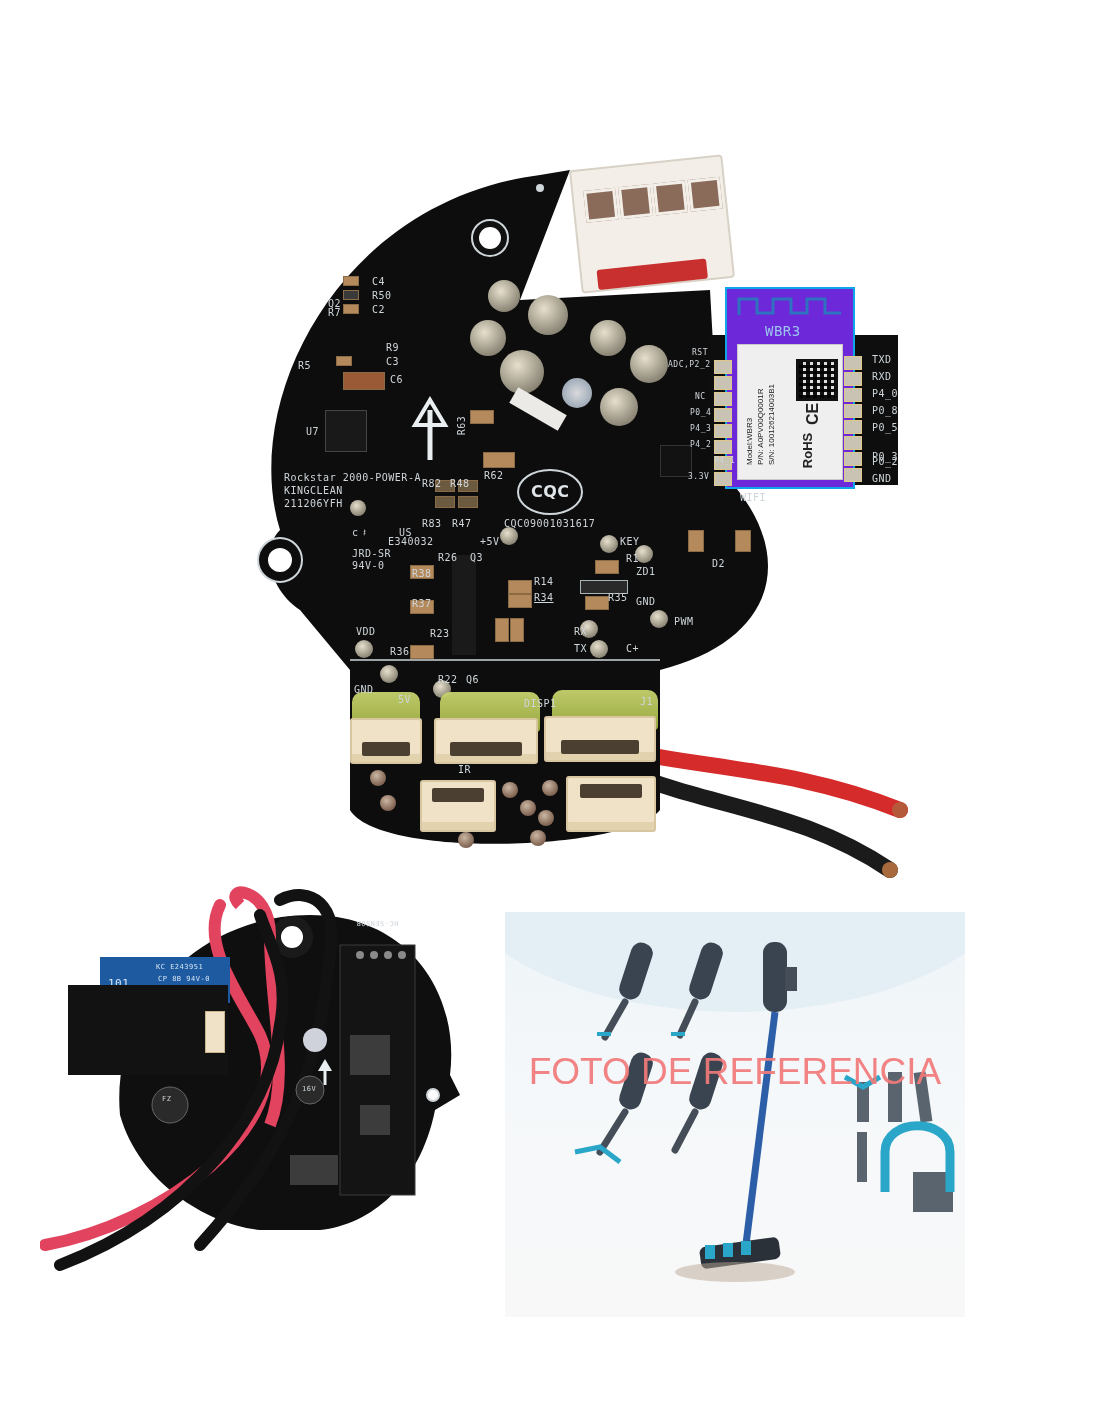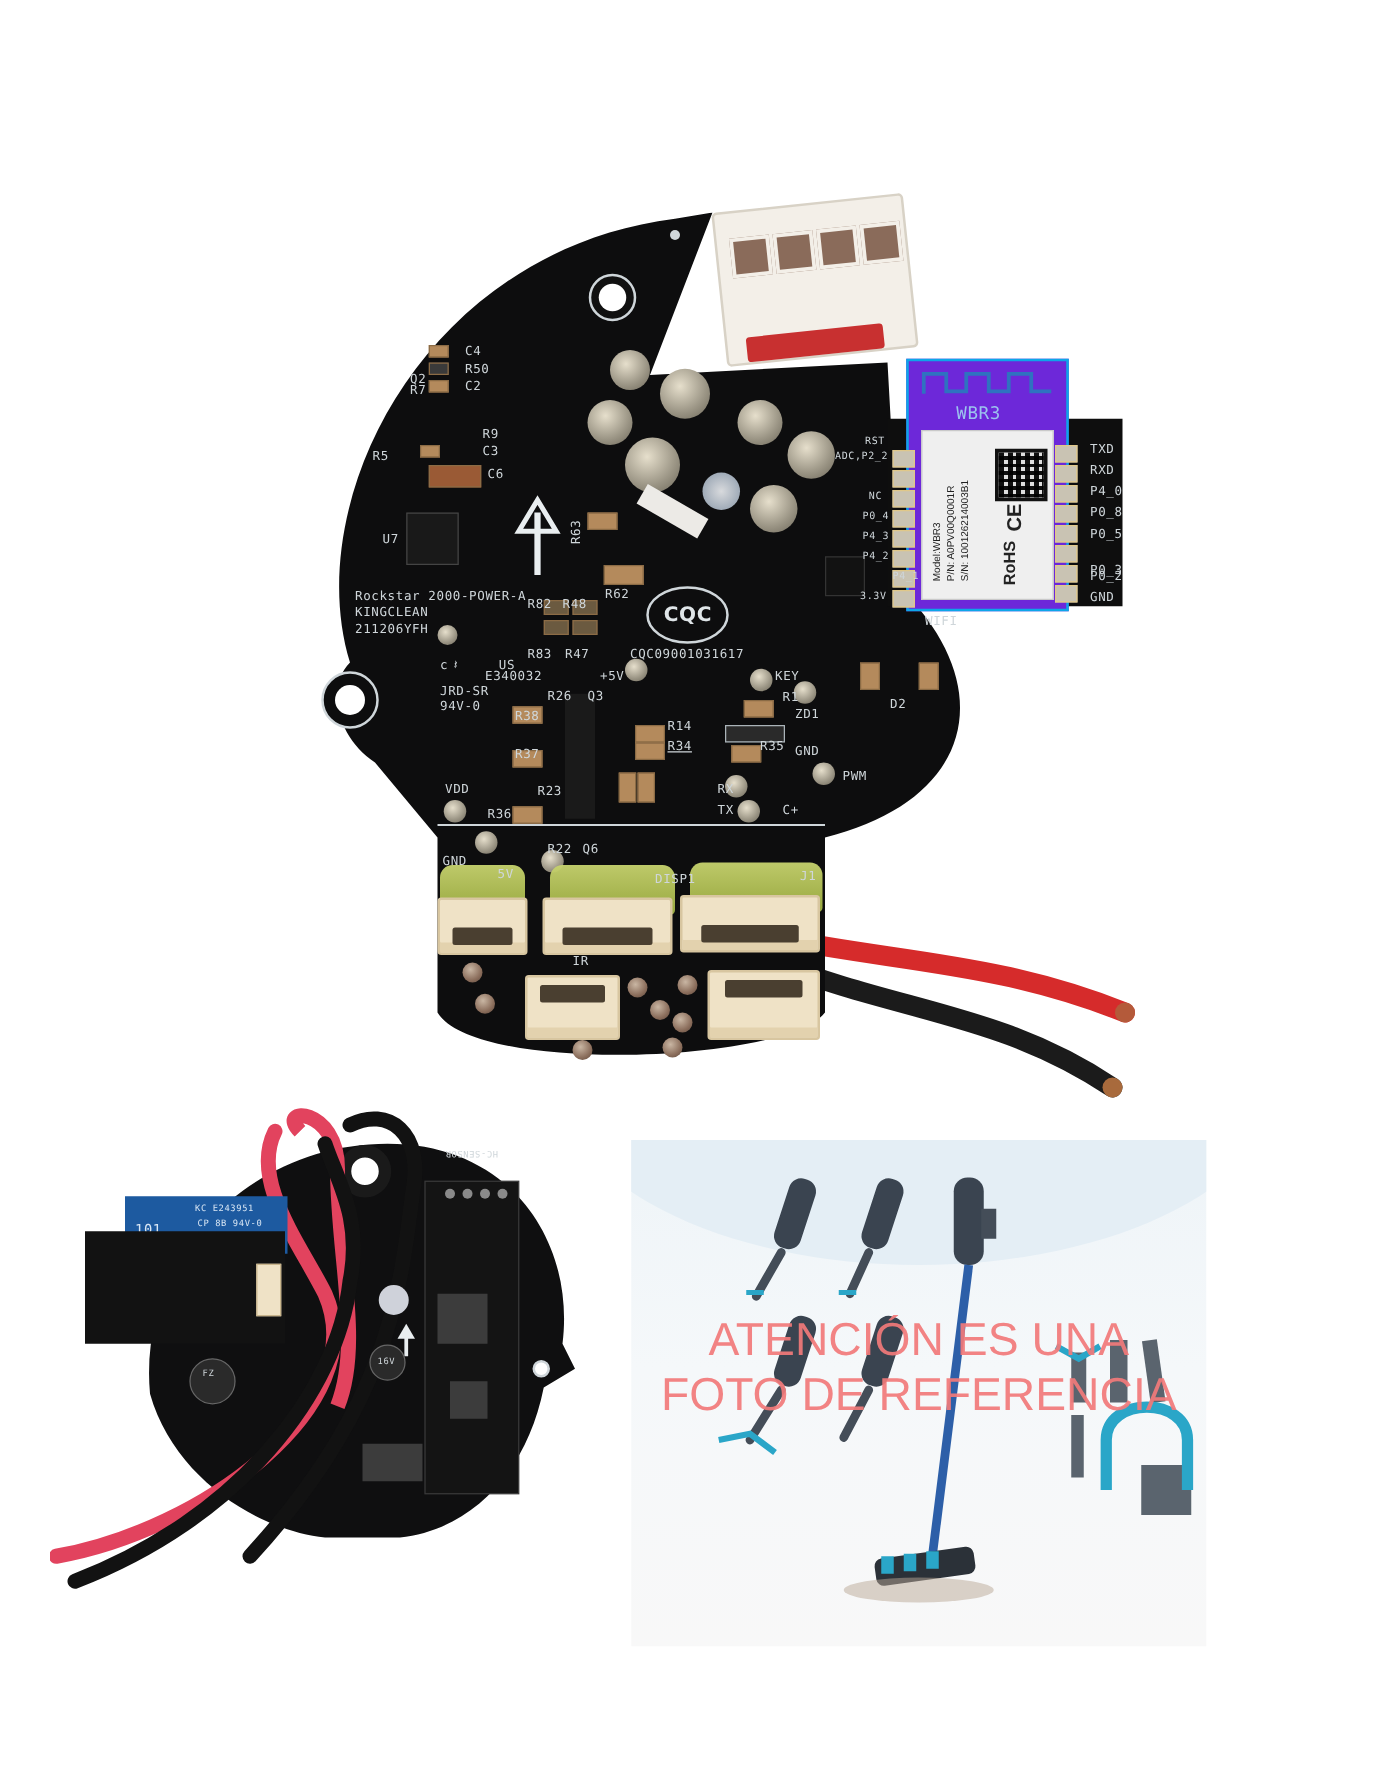--- a/index.html
+++ b/index.html
@@ -333,16 +333,15 @@
       <rect x="352" y="170" width="12" height="40"></rect>
       <rect x="383" y="160" width="14" height="50"></rect>
       <rect x="412" y="160" width="12" height="50" transform="rotate(-8 418 185)"></rect>
       <rect x="352" y="220" width="10" height="50"></rect>
       <rect x="408" y="260" width="40" height="40"></rect>
     </g>
     <path d="M340 165 L358 175 L375 165" stroke="#2aa6c8" stroke-width="5" fill="none"></path>
     <path d="M380 280 L380 240 C 380 205, 445 205, 445 240 L 445 280" stroke="#2aa6c8" stroke-width="9" fill="none"></path>
   </svg>
   <div class="abs" style="left:0;top:138px;width:460px;text-align:center;color:#f27a7a;font-family:'Liberation Sans',sans-serif;font-size:37px;line-height:44px;opacity:.92;">
-    <div>ATENCIÓN ES UNA</div>
     <div>FOTO DE REFERENCIA</div>
   </div>
 </div>
 
 </body></html>

